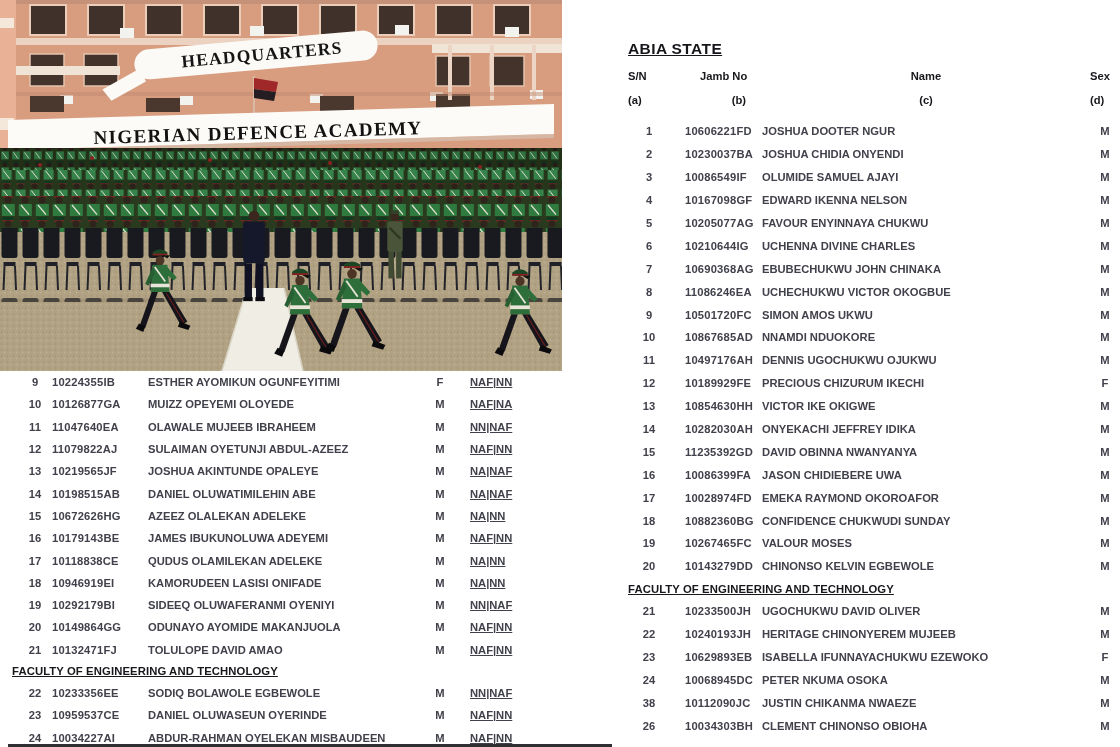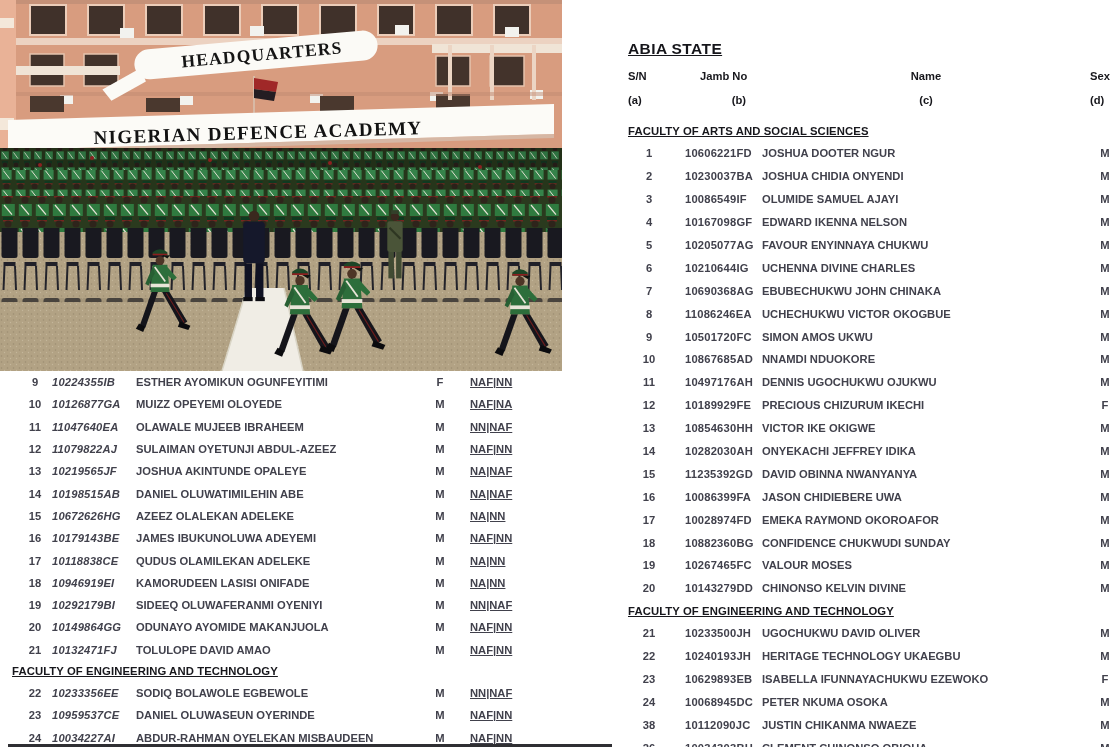--- a/index.html
+++ b/index.html
@@ -14,22 +14,22 @@
   
   .list-col{position:absolute;color:#41414c;font-size:11.2px;font-weight:600;}
   .left-list{left:0;top:371px;width:620px;height:376px;}
   .right-page{left:628px;top:40px;width:492px;height:707px;}
   .row{position:relative;}
   .left-list .row{height:22.3px;}
   .right-page .row{height:22.9px;}
   .cell{position:absolute;top:50%;transform:translateY(-50%);white-space:nowrap;}
   
   .left-list .c-sn   {left:22px;width:26px;text-align:center;}
-  .left-list .c-jamb {left:52px;letter-spacing:0.2px;font-style:italic;}
-  .left-list .c-name {left:136px;}
+  .left-list .c-jamb {left:52px;letter-spacing:0.2px;}
+  .left-list .c-name {left:148px;}
   .left-list .c-sex  {left:432px;width:16px;text-align:center;}
   .left-list .c-corps{left:470px;text-decoration:underline;}
   
   .right-page .c-sn  {left:8px;width:26px;text-align:center;}
   .right-page .c-jamb{left:43px;letter-spacing:0.2px;margin-left:14px;}
   .right-page .c-name{left:134px;}
   .right-page .c-sex {left:462px;width:30px;text-align:center;}
   
   .section-row{position:relative;}
   .left-list .section-row{height:21px;}
@@ -365,23 +365,20 @@
     <span class="h-name">Name</span>
     <span class="h-sex">Sex</span>
   </div>
   <div class="hdr-row r2">
     <span class="h-sn">(a)</span>
     <span class="h-jamb">(b)</span>
     <span class="h-name">(c)</span>
     <span class="h-sex">(d)</span>
   </div>
   <div id="right-items">
-      <div class="section-row">
-        <span class="section-label">FACULTY OF ARTS AND SOCIAL SCIENCES</span>
-      </div>
       <div class="row">
         <span class="cell c-sn">1</span>
         <span class="cell c-jamb">10606221FD</span>
         <span class="cell c-name">JOSHUA DOOTER NGUR</span>
         <span class="cell c-sex">M</span>
       </div>
       <div class="row">
         <span class="cell c-sn">2</span>
         <span class="cell c-jamb">10230037BA</span>
         <span class="cell c-name">JOSHUA CHIDIA ONYENDI</span>
@@ -485,36 +482,36 @@
       </div>
       <div class="row">
         <span class="cell c-sn">19</span>
         <span class="cell c-jamb">10267465FC</span>
         <span class="cell c-name">VALOUR  MOSES</span>
         <span class="cell c-sex">M</span>
       </div>
       <div class="row">
         <span class="cell c-sn">20</span>
         <span class="cell c-jamb">10143279DD</span>
-        <span class="cell c-name">CHINONSO  KELVIN  DIVINE</span>
+        <span class="cell c-name">CHINONSO  KELVIN  EGBEWOLE</span>
         <span class="cell c-sex">M</span>
       </div>
       <div class="section-row">
         <span class="section-label">FACULTY OF ENGINEERING AND TECHNOLOGY</span>
       </div>
       <div class="row">
         <span class="cell c-sn">21</span>
         <span class="cell c-jamb">10233500JH</span>
         <span class="cell c-name">UGOCHUKWU DAVID OLIVER</span>
         <span class="cell c-sex">M</span>
       </div>
       <div class="row">
         <span class="cell c-sn">22</span>
         <span class="cell c-jamb">10240193JH</span>
-        <span class="cell c-name">HERITAGE TECHNOLOGY UKAEGBU</span>
+        <span class="cell c-name">HERITAGE CHINONYEREM MUJEEB</span>
         <span class="cell c-sex">M</span>
       </div>
       <div class="row">
         <span class="cell c-sn">23</span>
         <span class="cell c-jamb">10629893EB</span>
         <span class="cell c-name">ISABELLA IFUNNAYACHUKWU EZEWOKO</span>
         <span class="cell c-sex">F</span>
       </div>
       <div class="row">
         <span class="cell c-sn">24</span>

